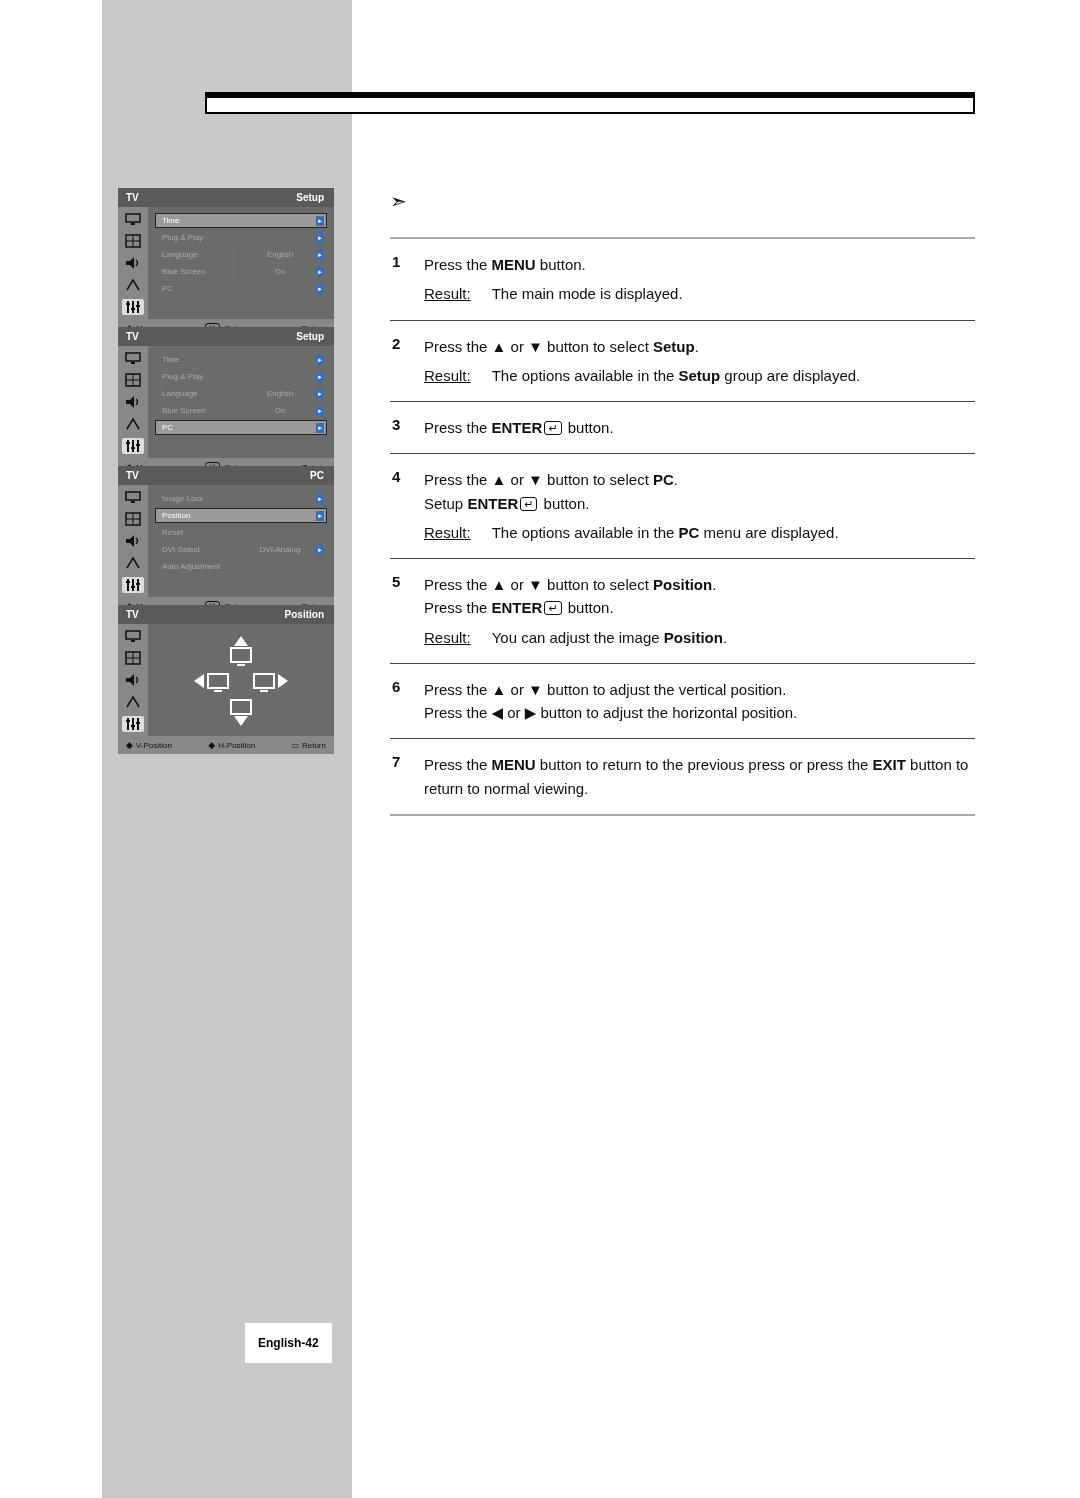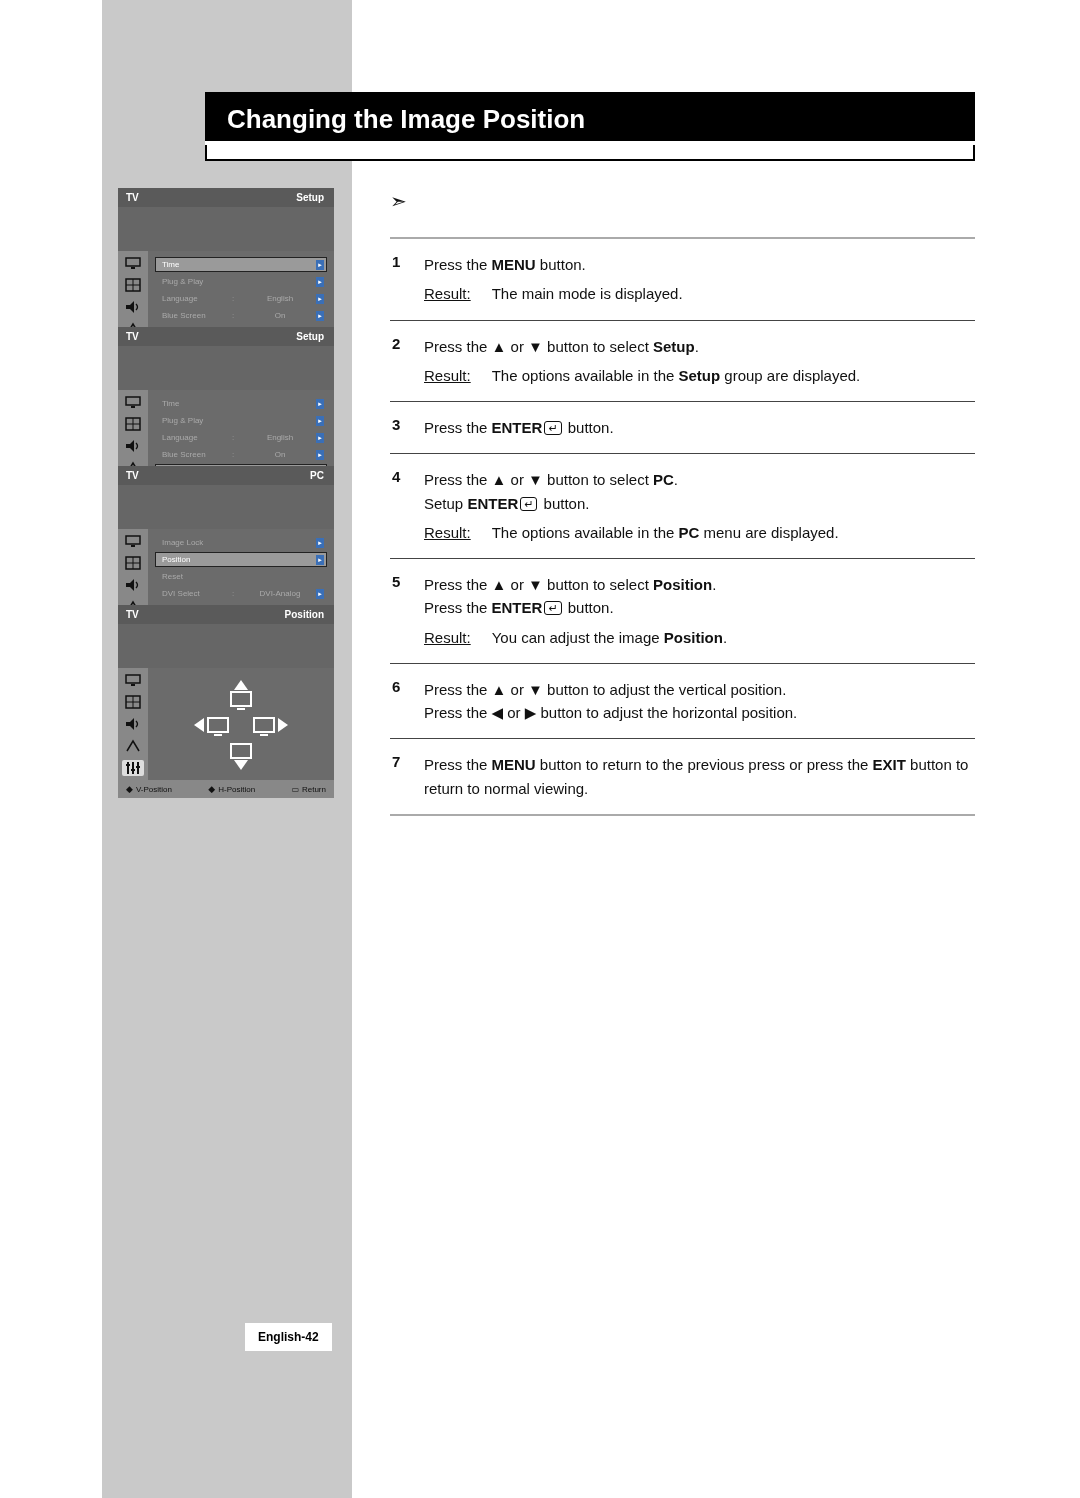--- a/index.html
+++ b/index.html
@@ -9,21 +9,21 @@
 
   
   .title-wrap { position: absolute; left: 205px; top: 92px; width: 770px; }
   .title-top { height: 6px; background:#000; }
   .title-mid { background:#000; color:#fff; font-weight:bold; font-size:26px; padding:6px 22px; border-bottom:4px solid #fff; }
   .title-bottom { height:16px; background:#fff; border:2px solid #000; border-top:none; }
 
   
   .osd { position:absolute; left:118px; width:216px; background:#666; }
   .osd-header { display:flex; justify-content:space-between; align-items:center; background:#5a5a5a; color:#fff; font-size:10px; font-weight:bold; padding:4px 10px 4px 8px; }
-  .osd-body { display:flex;margin-top:44px; }
+  .osd-body { display:flex; }
   .osd-icons { width:30px; background:#888; display:flex; flex-direction:column; align-items:center; padding:4px 0; gap:6px; }
   .osd-icons .ic { width:22px; height:16px; display:flex; align-items:center; justify-content:center; color:#111; font-size:12px; }
   .osd-icons .ic-sel { background:#ddd; border-radius:2px; }
   .osd-icons svg { width:16px; height:14px; }
   .osd-menu { flex:1; background:#6b6b6b; padding:4px 4px 10px 4px; }
   .menu-row { display:flex; align-items:center; font-size:8px; color:#aaa; padding:2px 6px; margin:2px 3px; border:1px solid transparent; position:relative; }
   .menu-row .label { flex:0 0 70px; }
   .menu-row .sep { flex:0 0 8px; color:#999; }
   .menu-row .val { flex:1;text-align:center; }
   .menu-row .arrow { position:absolute; right:2px; top:2px; width:8px; height:10px; background:#3a6fb7; color:#fff; font-size:7px; display:flex; align-items:center; justify-content:center; }
@@ -53,33 +53,32 @@
   .step { display:flex; gap:18px; padding:14px 2px; border-bottom:1px solid #444; }
   .step:last-child { border-bottom:none; }
   .step-num { font-weight:bold; min-width:14px; }
   .step-body { flex:1; line-height:1.55; }
   .result-line { display:flex; gap:21px; margin-top:6px; }
   .result-label { text-decoration: underline; }
   .enter-icon { display:inline-block; border:1.5px solid #111; border-radius:3px; font-size:11px; padding:0 3px; line-height:1.1; vertical-align:1px; margin:0 2px; }
   b { font-weight:bold; }
 
   
-  .pagenum { position:absolute; left:245px; top:1323px; background:#fff; border:1px solid #fff; padding:6px 12px; font-size:12px; font-weight:bold; }
+  .pagenum { position:absolute; left:245px; top:1323px; background:#fff; border:1px solid #fff; padding:12px 12px; font-size:12px; font-weight:bold; }
 
   .ud { font-size:9px; }
 </style>
 </head>
 <body>
 
 <div class="page">
   <div class="grey-strip"></div>
 
   <div class="title-wrap">
     <div class="title-top"></div>
-    <div class="title-mid">Changing the Image Position</div>
     <div class="title-bottom"></div>
   </div>
 
   <div class="osd" style="top:188px;">
     <div class="osd-header">
       <span>TV</span>
       <span>Setup</span>
     </div>
     <div class="osd-body">
       <div class="osd-icons">

